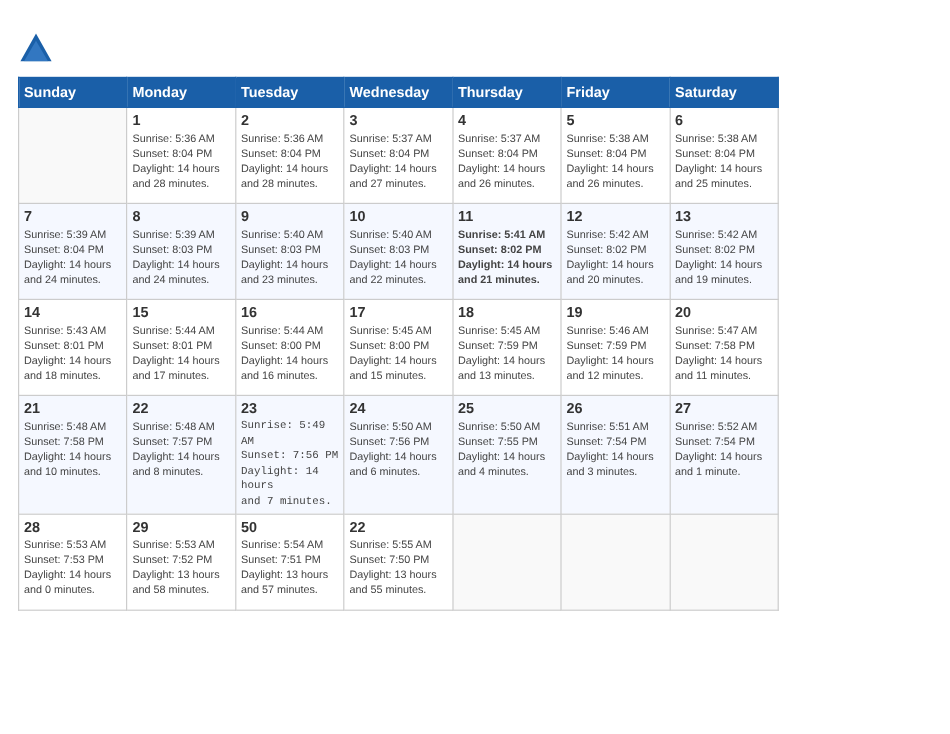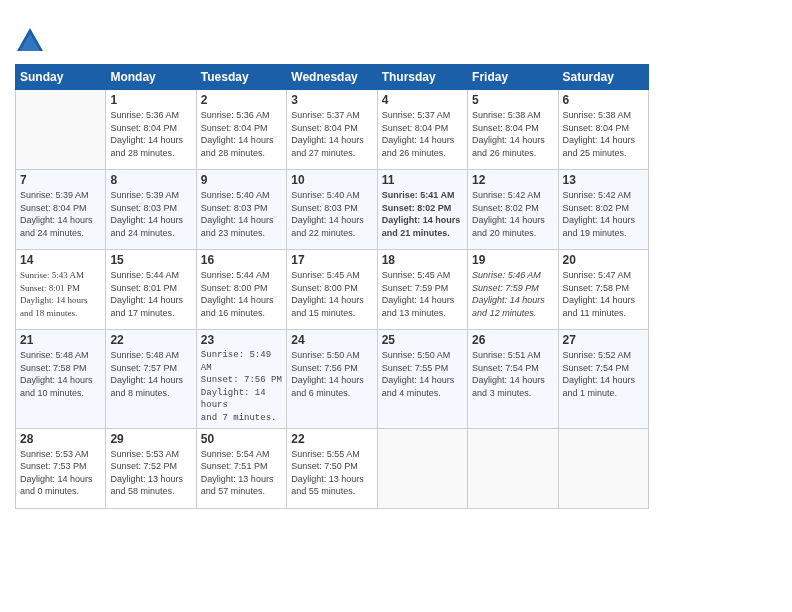--- a/index.html
+++ b/index.html
@@ -232,21 +232,21 @@
             <span class="day-num">13</span>
             <div class="day-info" style="white-space: pre-line;">Sunrise: 5:42 AM
 Sunset: 8:02 PM
 Daylight: 14 hours
 and 19 minutes.</div>
           </td>
         </tr>
         <tr>
           <td>
             <span class="day-num">14</span>
-            <div class="day-info" style="white-space: pre-line; font-family: Liberation Serif, serif;">Sunrise: 5:43 AM
+            <div class="day-info" style="white-space: pre-line;">Sunrise: 5:43 AM
 Sunset: 8:01 PM
 Daylight: 14 hours
 and 18 minutes.</div>
           </td>
           <td>
             <span class="day-num">15</span>
             <div class="day-info" style="white-space: pre-line;">Sunrise: 5:44 AM
 Sunset: 8:01 PM
 Daylight: 14 hours
 and 17 minutes.</div>
@@ -267,21 +267,21 @@
           </td>
           <td>
             <span class="day-num">18</span>
             <div class="day-info" style="white-space: pre-line;">Sunrise: 5:45 AM
 Sunset: 7:59 PM
 Daylight: 14 hours
 and 13 minutes.</div>
           </td>
           <td>
             <span class="day-num">19</span>
-            <div class="day-info" style="white-space: pre-line; font-style: italic;">Sunrise: 5:46 AM
+            <div class="day-info" style="white-space: pre-line;">Sunrise: 5:46 AM
 Sunset: 7:59 PM
 Daylight: 14 hours
 and 12 minutes.</div>
           </td>
           <td>
             <span class="day-num">20</span>
             <div class="day-info" style="white-space: pre-line;">Sunrise: 5:47 AM
 Sunset: 7:58 PM
 Daylight: 14 hours
 and 11 minutes.</div>

